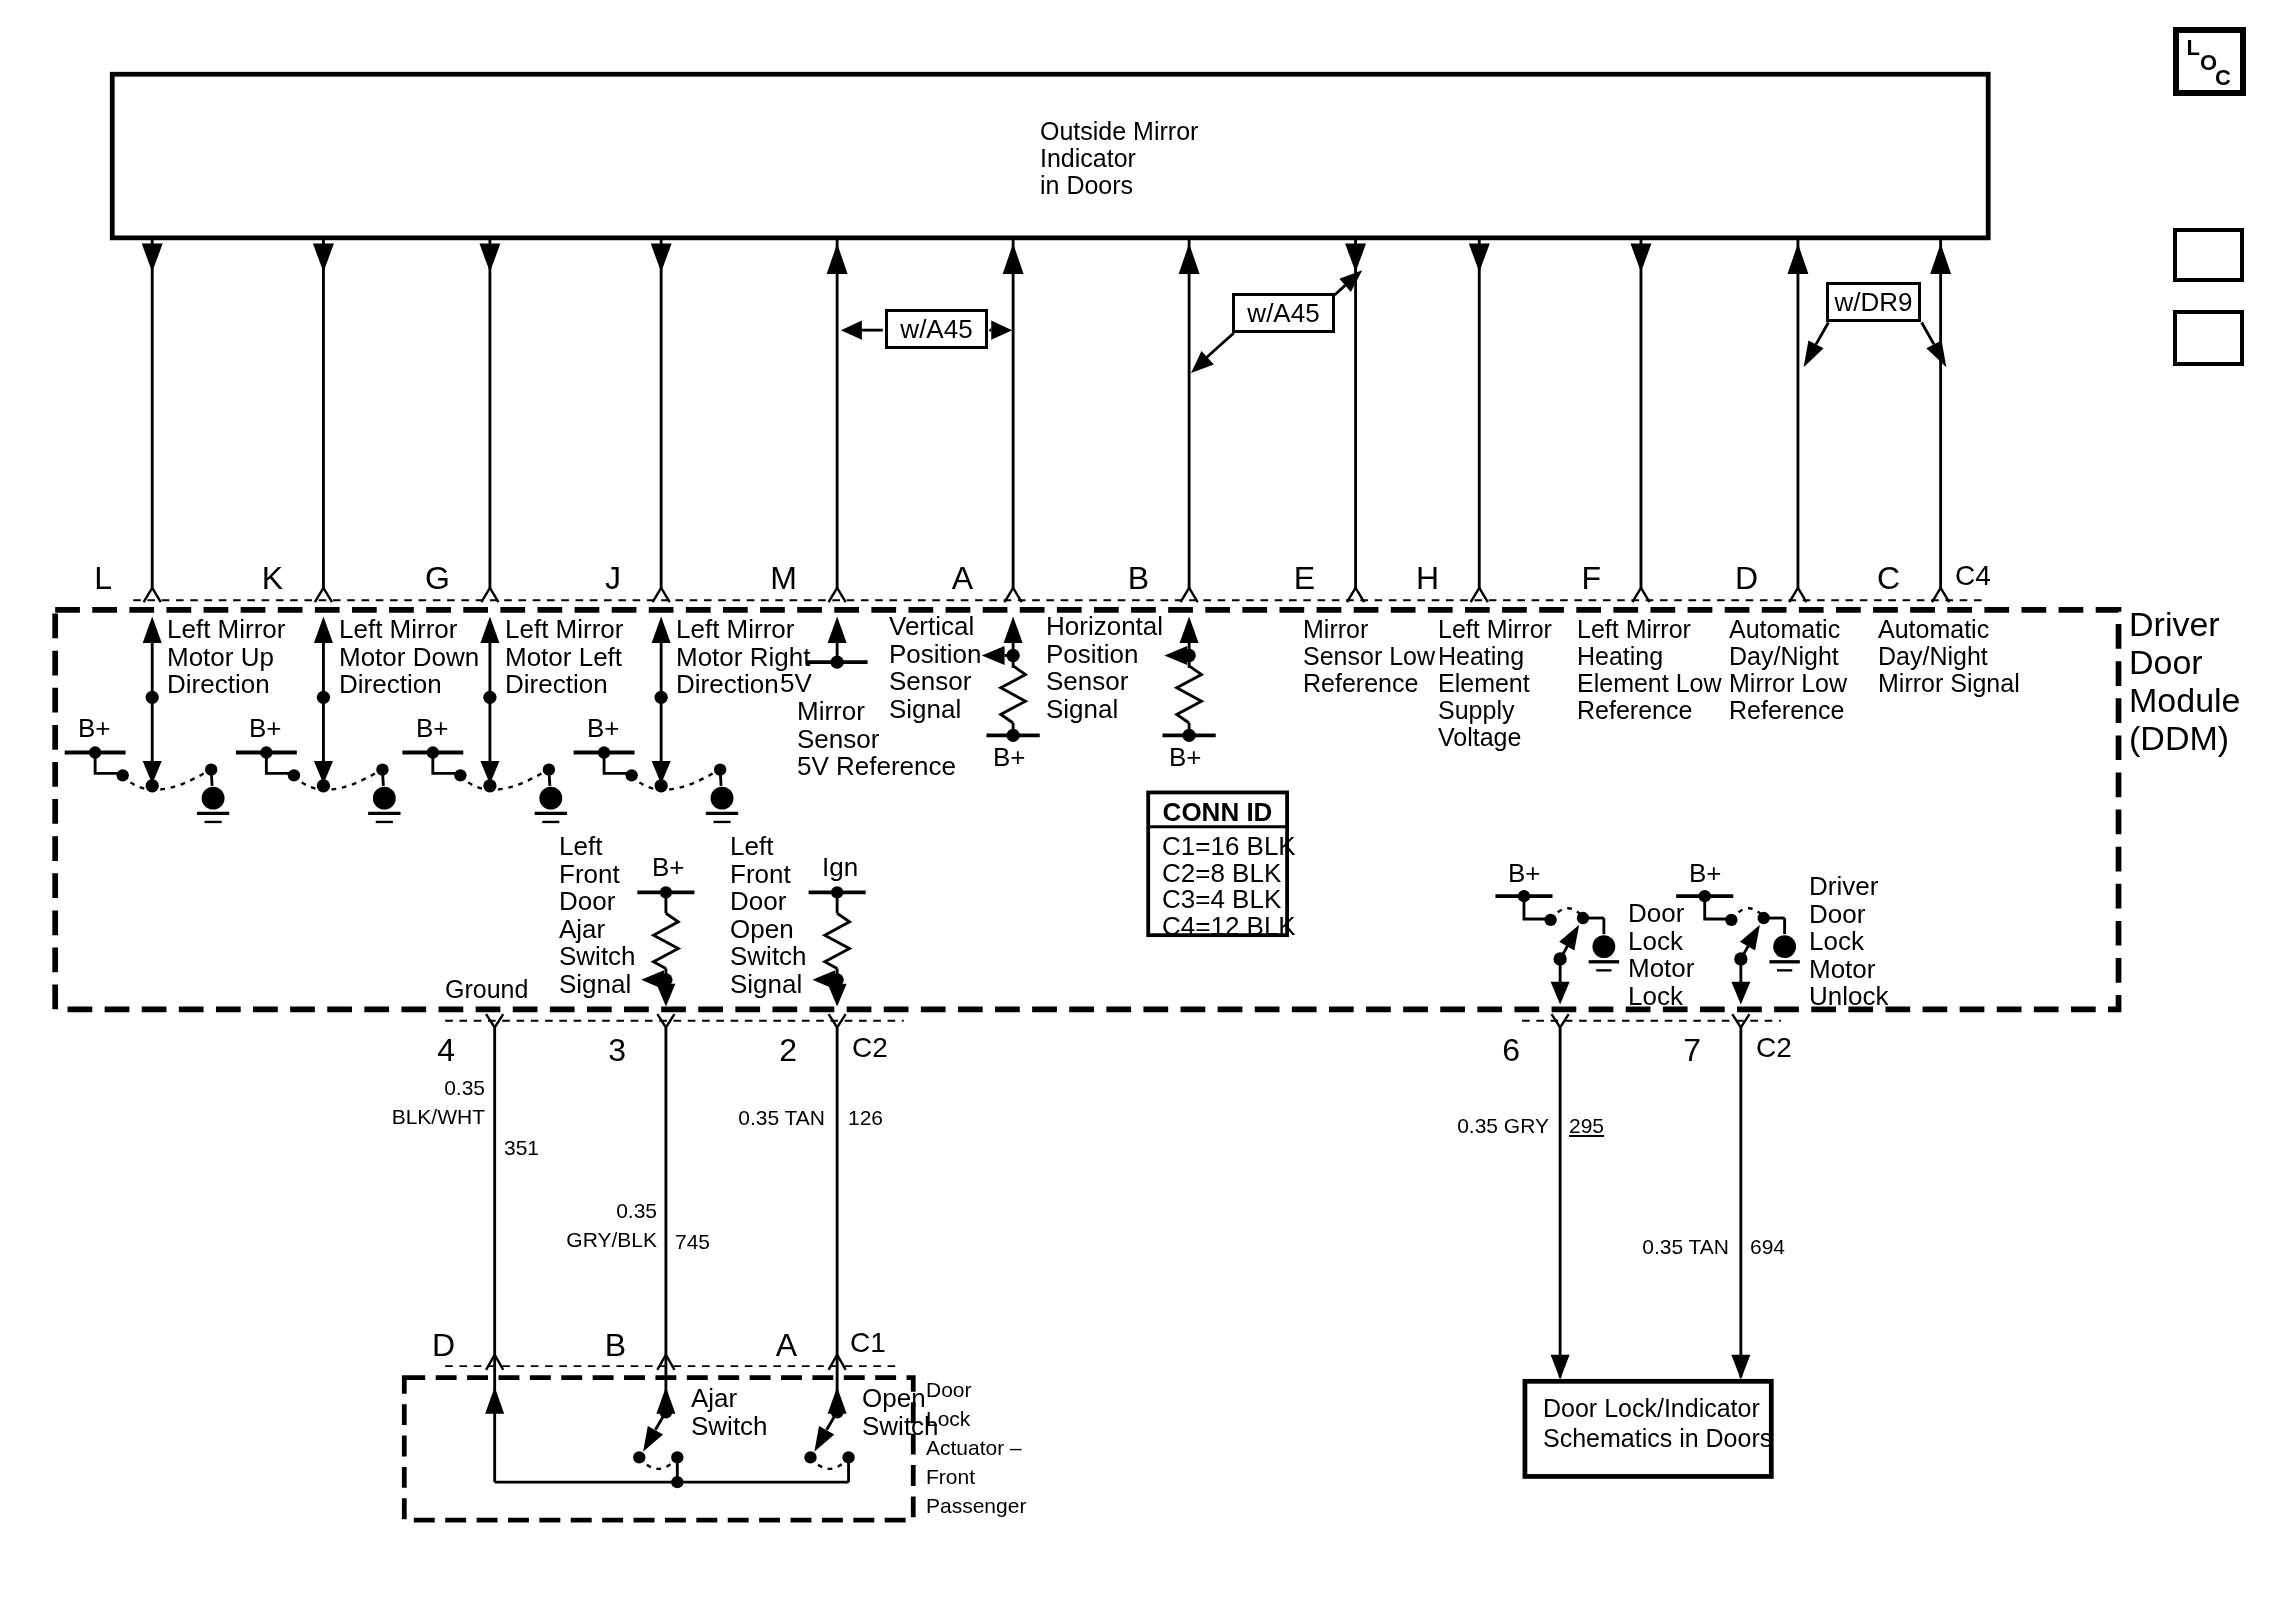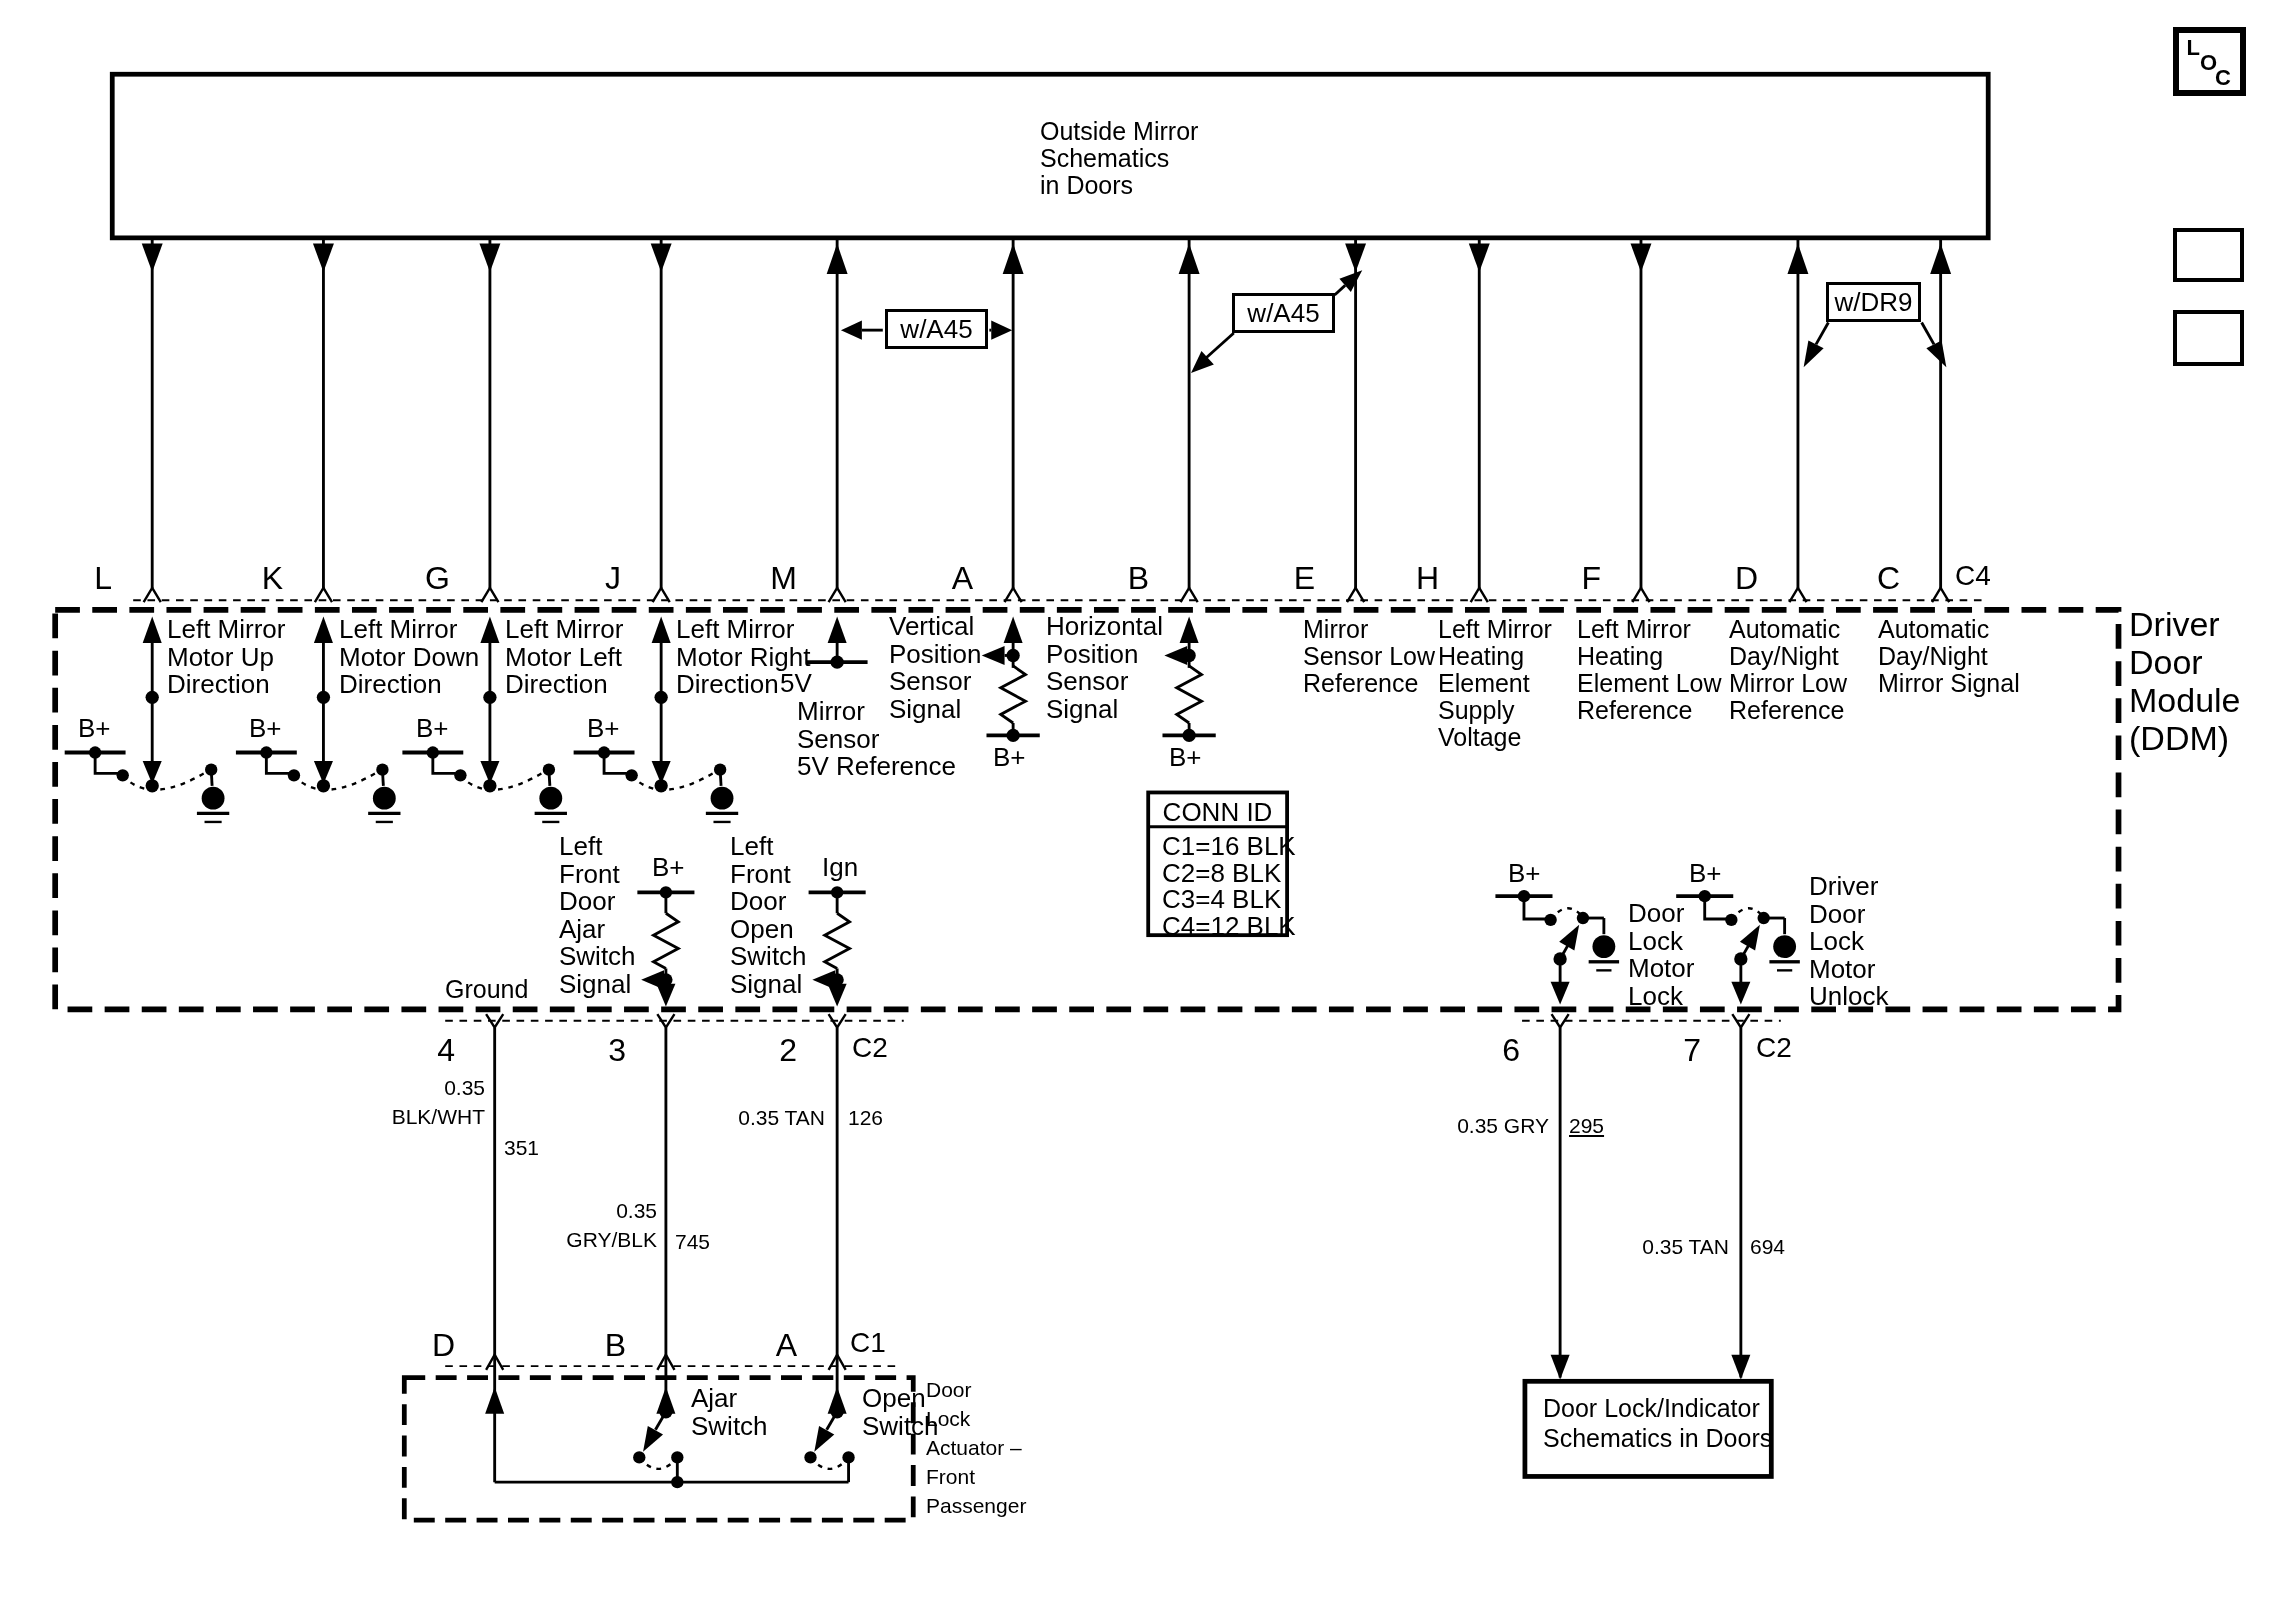--- a/index.html
+++ b/index.html
@@ -329,21 +329,21 @@
     <rect x="1603" y="1452" width="259" height="100" stroke-width="5"></rect>
   </g>
 
   <g fill="#000" stroke="none">
     <polygon points="2300,265 2322,265 2322,255 2346,269 2322,284 2322,274 2300,274"></polygon>
     <polygon points="2346,351 2324,351 2324,341 2300,356 2324,371 2324,361 2346,361"></polygon>
   </g>
 </svg>
 
 <div class="lbl s26" style="left:1040px;top:118px;">Outside Mirror
-Schematics
+Indicator
 in Doors</div>
 
 <div class="locbox" style="left:2173px;top:27px;width:61px;height:57px;">
   <span class="locl" style="left:7.6px;top:1.9px;">L</span>
   <span class="locl" style="left:21px;top:17px;">O</span>
   <span class="locl" style="left:36px;top:32px;">C</span>
 </div>
 <div class="navbox" style="left:2173px;top:228px;width:63px;height:46px;"></div>
 <div class="navbox" style="left:2173px;top:310px;width:63px;height:48px;"></div>
 
@@ -415,21 +415,21 @@
 Element Low
 Reference</div>
 <div class="lbl s26" style="left:1729px;top:616px;">Automatic
 Day/Night
 Mirror Low
 Reference</div>
 <div class="lbl s26" style="left:1878px;top:616px;">Automatic
 Day/Night
 Mirror Signal</div>
 
-<div class="lbl s27 ctr" style="left:1148px;top:799px;width:139px;font-weight:normal;">CONN ID</div>
+<div class="lbl s27 ctr" style="left:1148px;top:799px;width:139px;font-weight:bold;">CONN ID</div>
 <div class="lbl s27" style="left:1162px;top:833px;">C1=16 BLK</div>
 <div class="lbl s27" style="left:1162px;top:860px;">C2=8 BLK</div>
 <div class="lbl s27" style="left:1162px;top:886px;">C3=4 BLK</div>
 <div class="lbl s27" style="left:1162px;top:913px;">C4=12 BLK</div>
 
 <div class="lbl s27" style="left:559px;top:833px;">Left
 Front
 Door
 Ajar
 Switch

